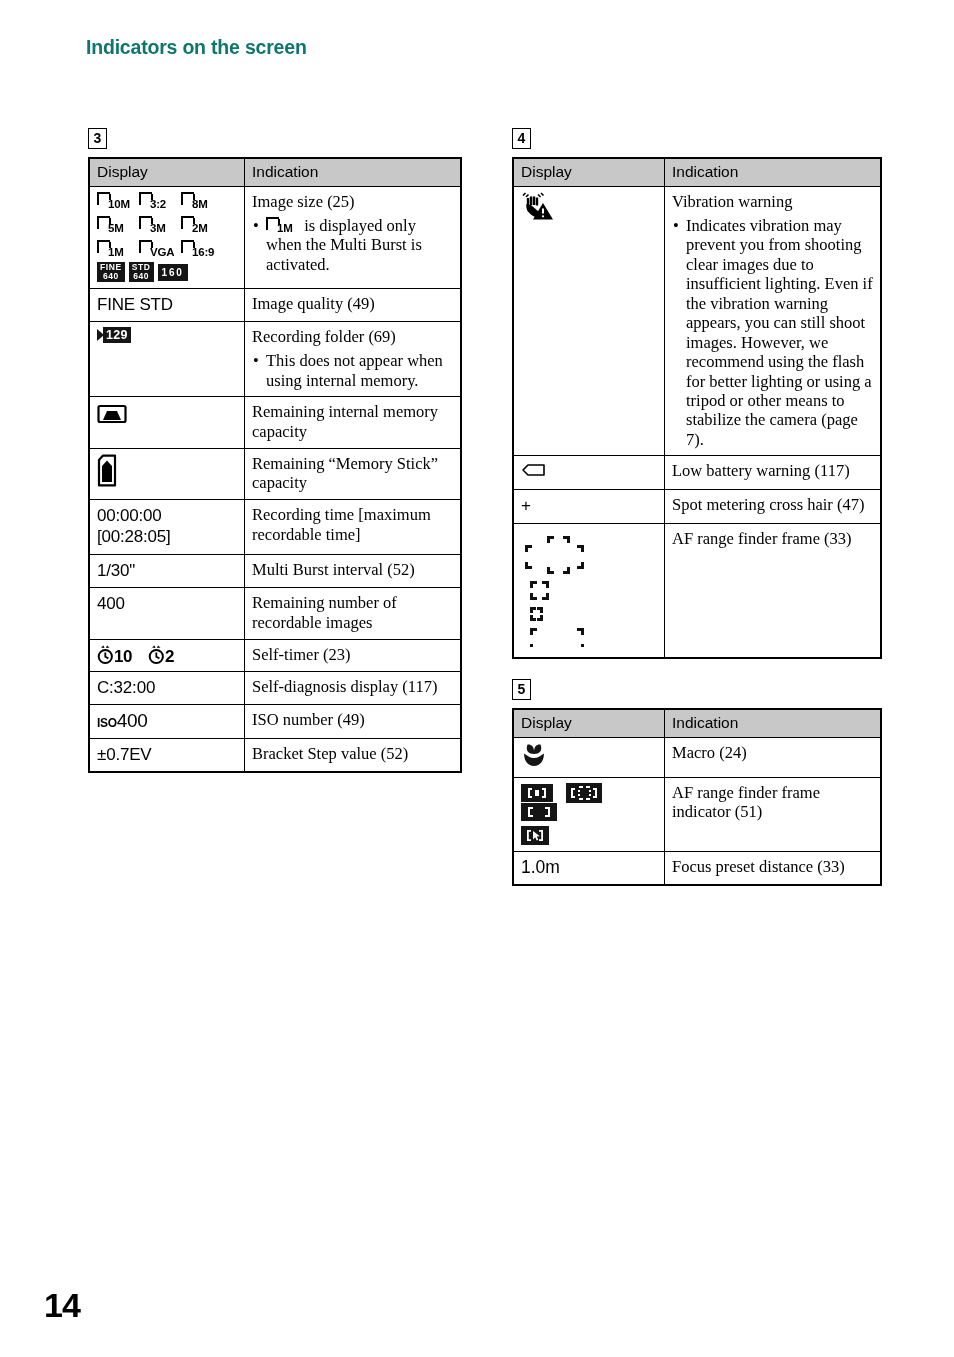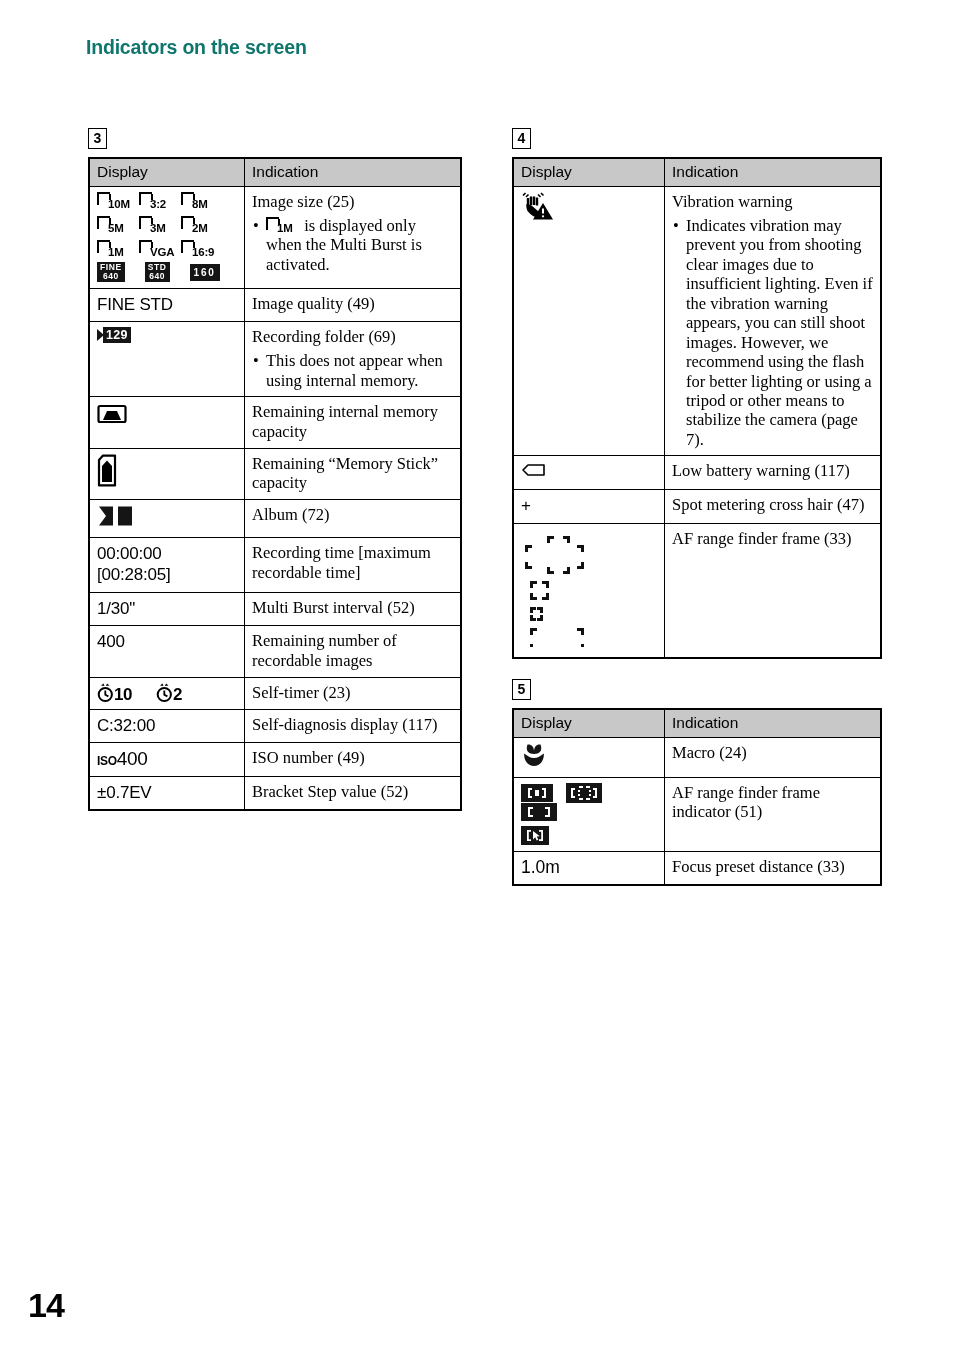--- a/index.html
+++ b/index.html
@@ -191,21 +191,21 @@
     letter-spacing: 0.3px;
   }
 
   .iso-icon {
     font-family: "Liberation Sans", sans-serif;
     letter-spacing: -0.3px;
   }
   .iso-icon .pfx { font-size: 12px; font-weight: bold; }
   .iso-icon .val { font-size: 19px; }
 
-  .timer-row { display: flex; gap: 24px; align-items: center; }
+  .timer-row { display: flex; gap: 16px; align-items: center; }
   .timer { display: inline-flex; align-items: flex-end; }
   .timer .num {
     font-family: "Liberation Sans", sans-serif;
     font-weight: bold;
     font-size: 17px;
     line-height: 17px;
     margin-left: 0px;
     letter-spacing: -0.5px;
   }
 
@@ -227,21 +227,21 @@
   }
 
   .dist-txt {
     font-family: "Liberation Sans", sans-serif;
     font-size: 17.5px;
   }
 
   
   .pageno {
     position: absolute;
-    left: 28px;
+    left: 44px;
     top: 1286px;
     font-family: "Liberation Sans", sans-serif;
     font-weight: bold;
     font-size: 34px;
     letter-spacing: -1px;
   }
 </style>
 </head>
 <body>
 
@@ -295,21 +295,21 @@
               </span>
             <span class="szicon">
                 <i class="frame"></i>
                 <span class="lbl">VGA</span>
               </span>
             <span class="szicon">
                 <i class="frame"></i>
                 <span class="lbl">16:9</span>
               </span>
           </div>
-          <div style="display:flex;align-items:center;gap:20px;margin-top:-2px;">
+          <div style="display:flex;align-items:center;gap:4px;margin-top:-2px;">
             <span class="badge2">
               <span style="display:block">FINE</span>
               <span style="display:block">640</span>
             </span>
             <span class="badge2">
               <span style="display:block">STD</span>
               <span style="display:block">640</span>
             </span>
             <span class="badge1">160</span>
           </div>
@@ -357,29 +357,20 @@
       <tr>
         <td>
           <svg width="20" height="33" viewBox="0 0 20 33">
             <path d="M2 6 L6 1.6 L18 1.6 L18 31.4 L2 31.4 Z" fill="none" stroke="#000" stroke-width="2.2" stroke-linejoin="round"></path>
             <path d="M5 12 L10 6.5 L15 12 L15 28 L5 28 Z" fill="#000"></path>
           </svg>
         </td>
         <td class="ind-txt">Remaining “Memory Stick” capacity</td>
       </tr>
 
-      <tr>
-        <td>
-          <svg width="40" height="22" viewBox="0 0 40 22">
-            <path d="M2 1.5 L16 1.5 L16 20.5 L2 20.5 L9 11 Z" fill="#151515"></path>
-            <path d="M21 1.5 L35 1.5 L35 20.5 L21 20.5 Z" fill="#151515"></path>
-          </svg>
-        </td>
-        <td class="ind-txt">Album (72)</td>
-      </tr>
 
       <tr>
         <td class="disp-txt" style="white-space:pre-line">00:00:00
 [00:28:05]</td>
         <td class="ind-txt">Recording time [maximum recordable time]</td>
       </tr>
 
       <tr>
         <td class="disp-txt">1/30"</td>
         <td class="ind-txt">Multi Burst interval (52)</td>

